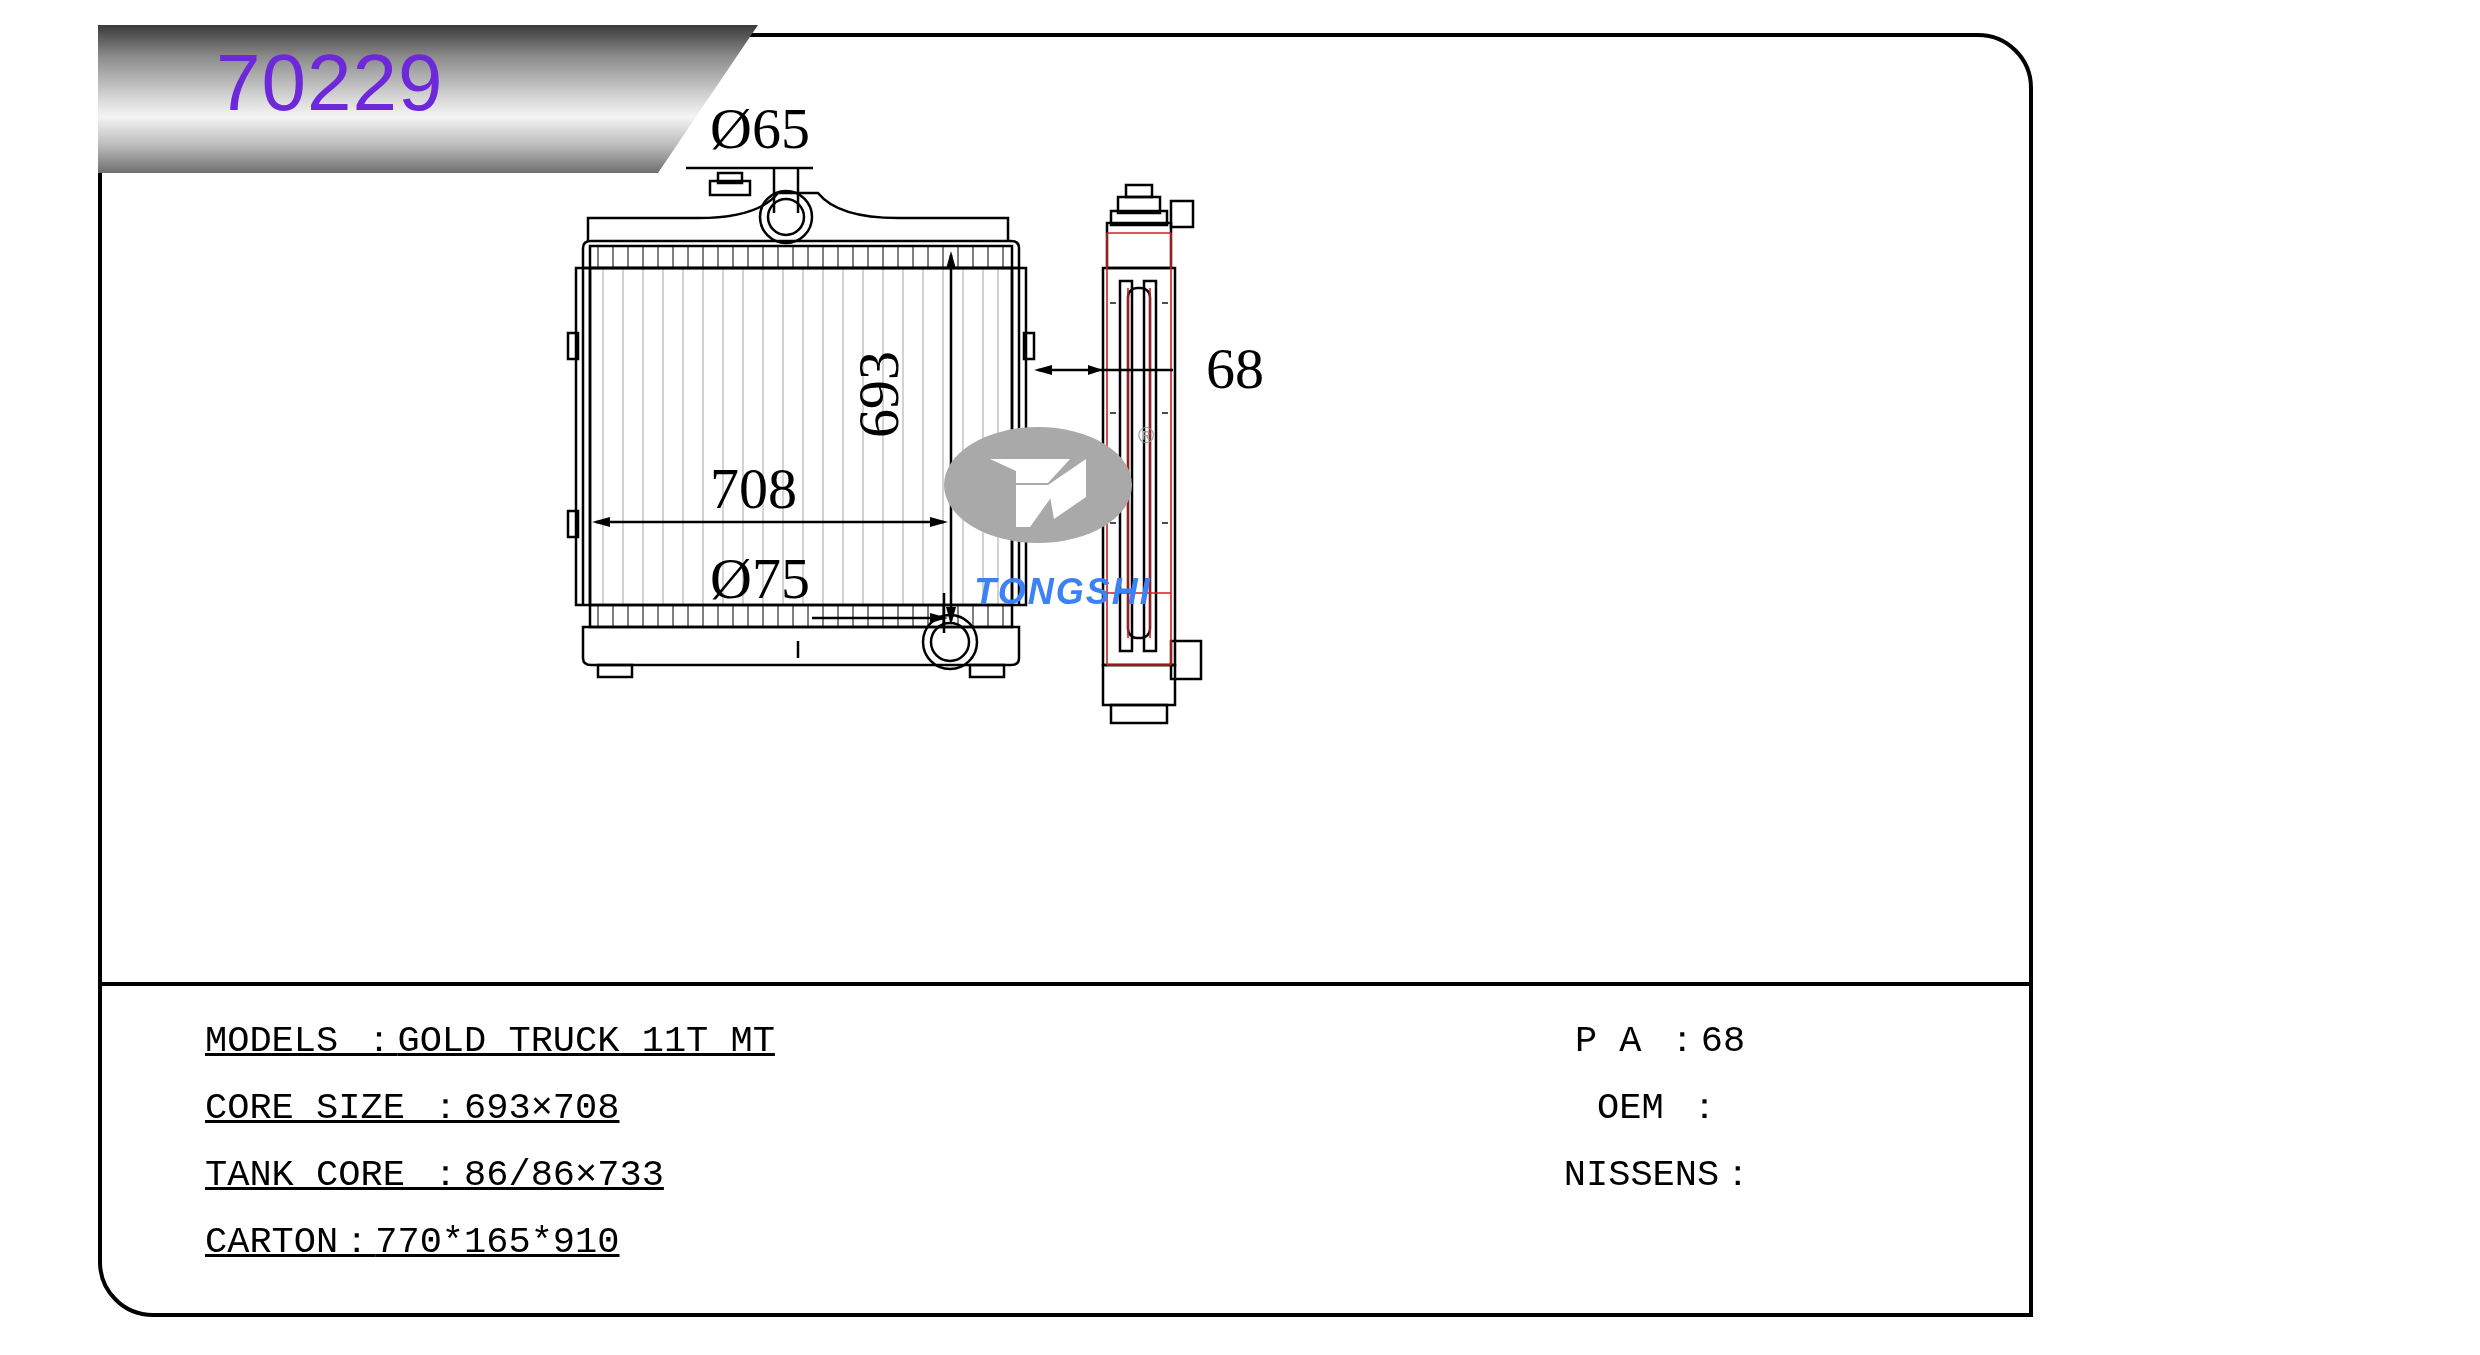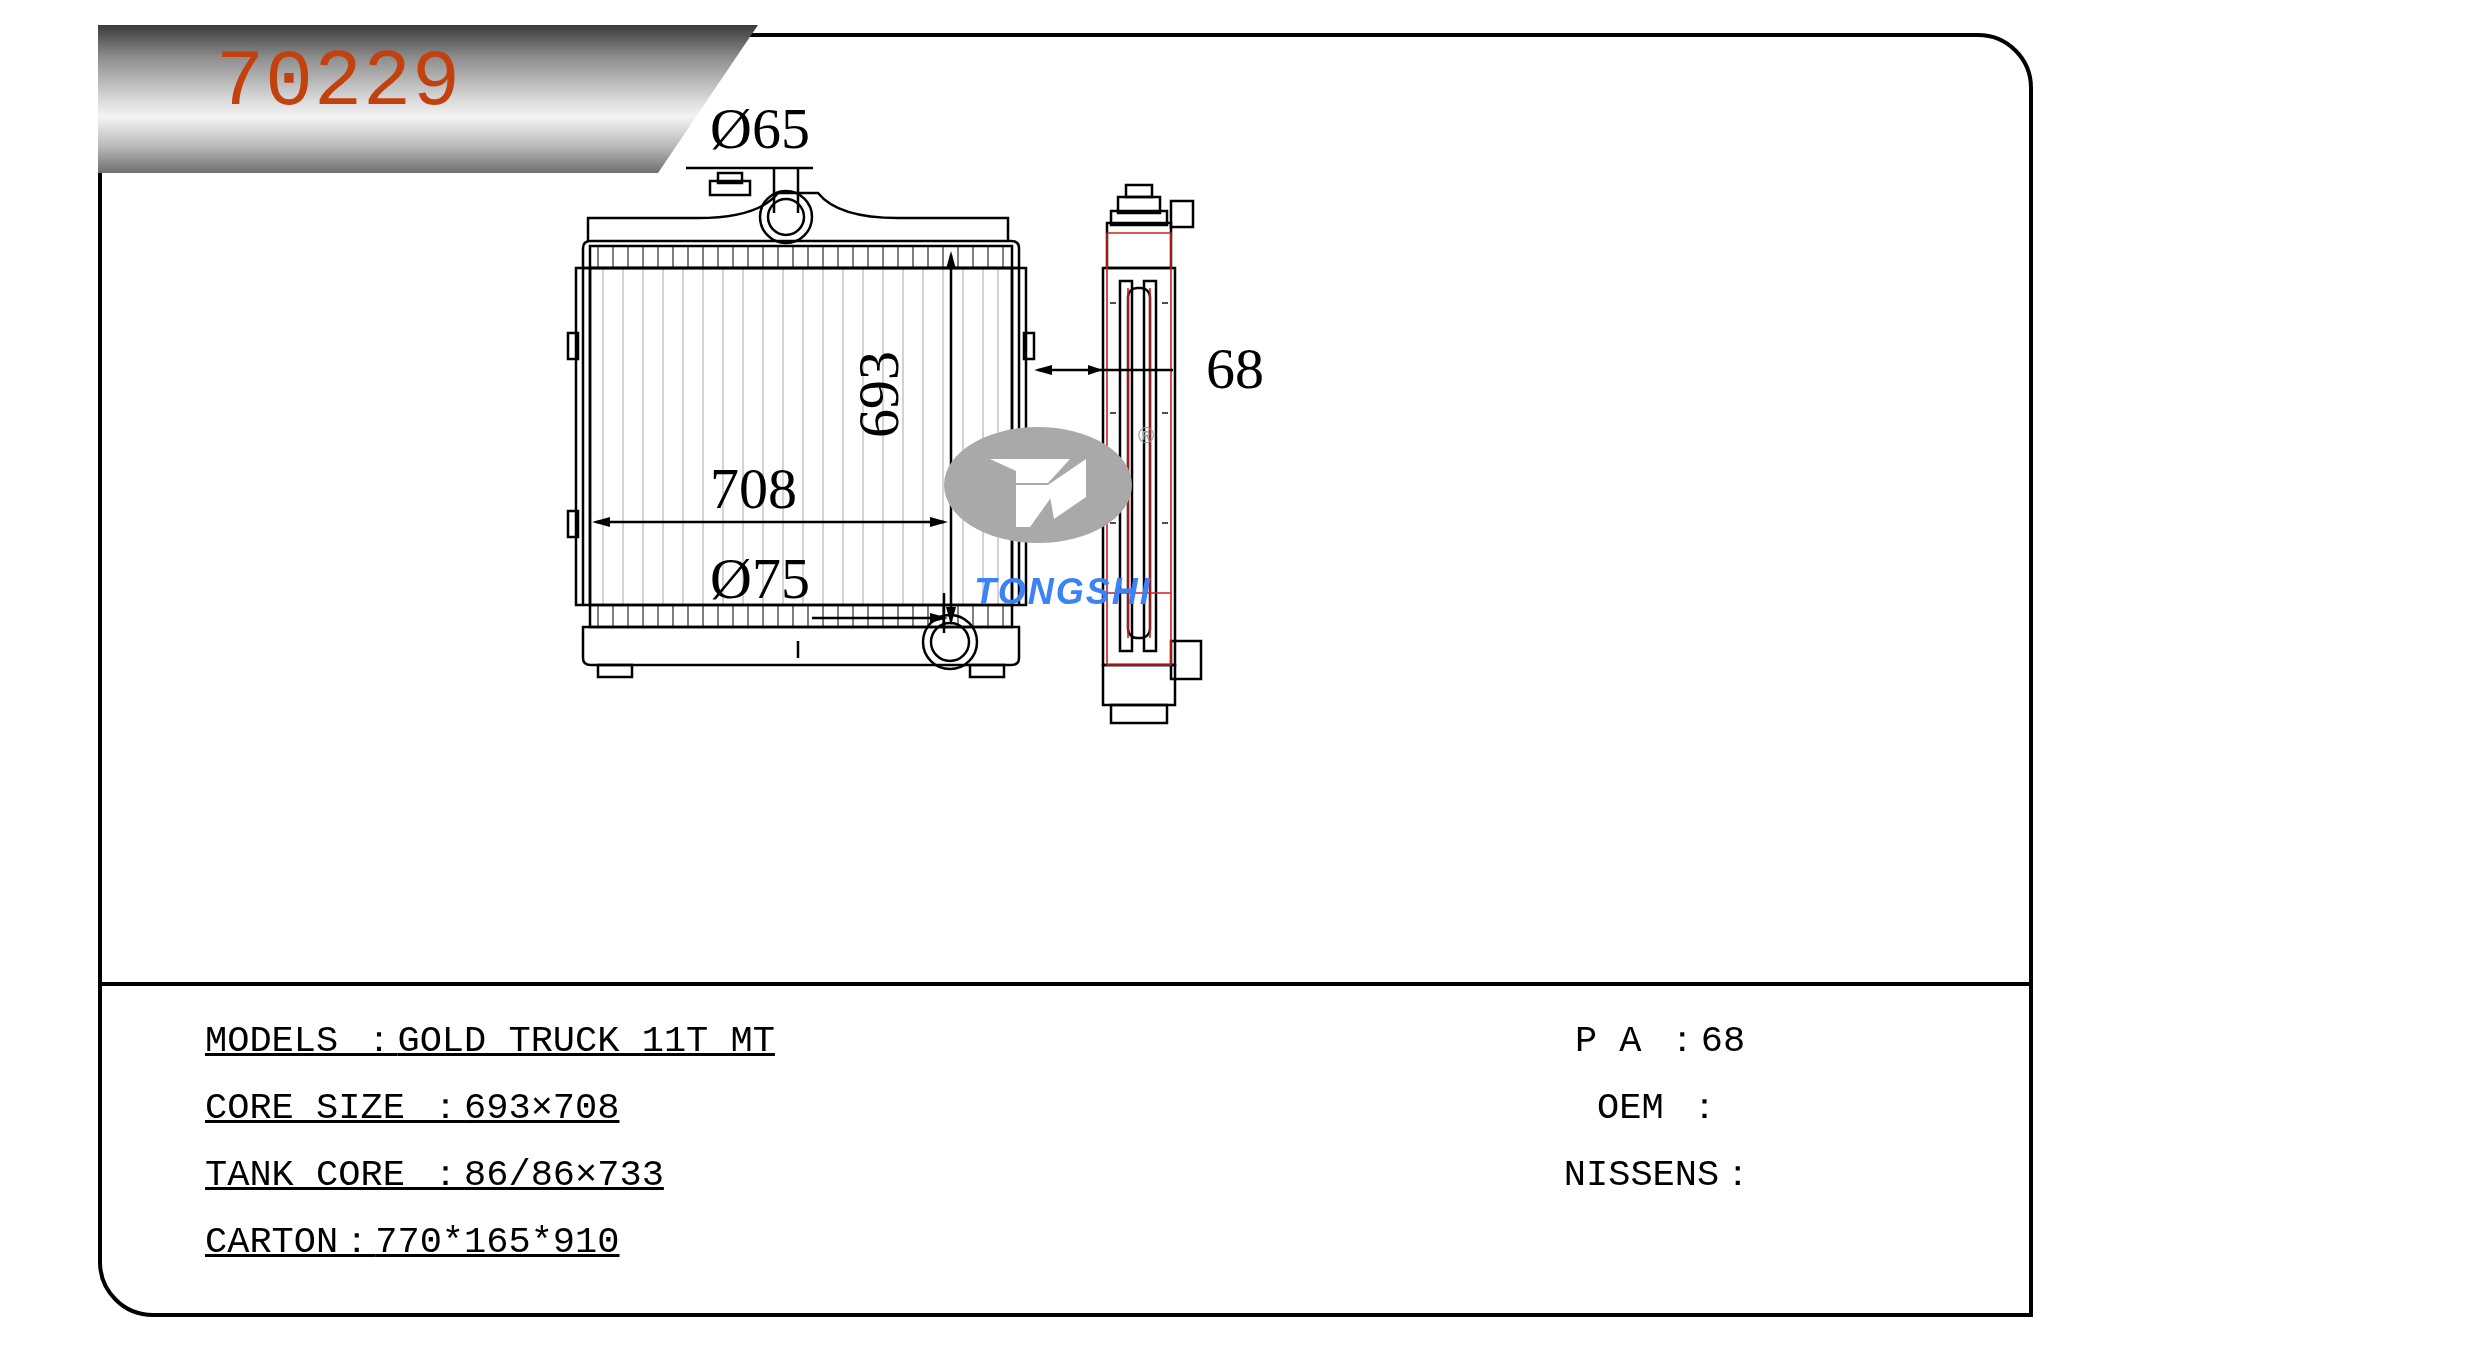--- a/index.html
+++ b/index.html
@@ -46,22 +46,22 @@
     width: 660px;
     height: 148px;
     background: linear-gradient(to bottom, #3a3a3a 0%, #8e8e8e 22%, #d8d8d8 50%, #f4f4f4 62%, #b9b9b9 82%, #6f6f6f 100%);
     clip-path: polygon(0 0, 660px 0, 560px 148px, 0 148px);
   }
   .tag-number {
     position: absolute;
     left: 118px;
     top: 18px;
     font-size: 80px;
-    color: #c2410c;
-    font-family: Liberation Mono, monospace;
+    color: #6d28d9;
+    font-family: Liberation Sans, sans-serif;
     letter-spacing: 1px;
     line-height: 1;
   }
   
   .divider {
     position: absolute;
     left: 98px;
     top: 982px;
     width: 1935px;
     height: 0;

